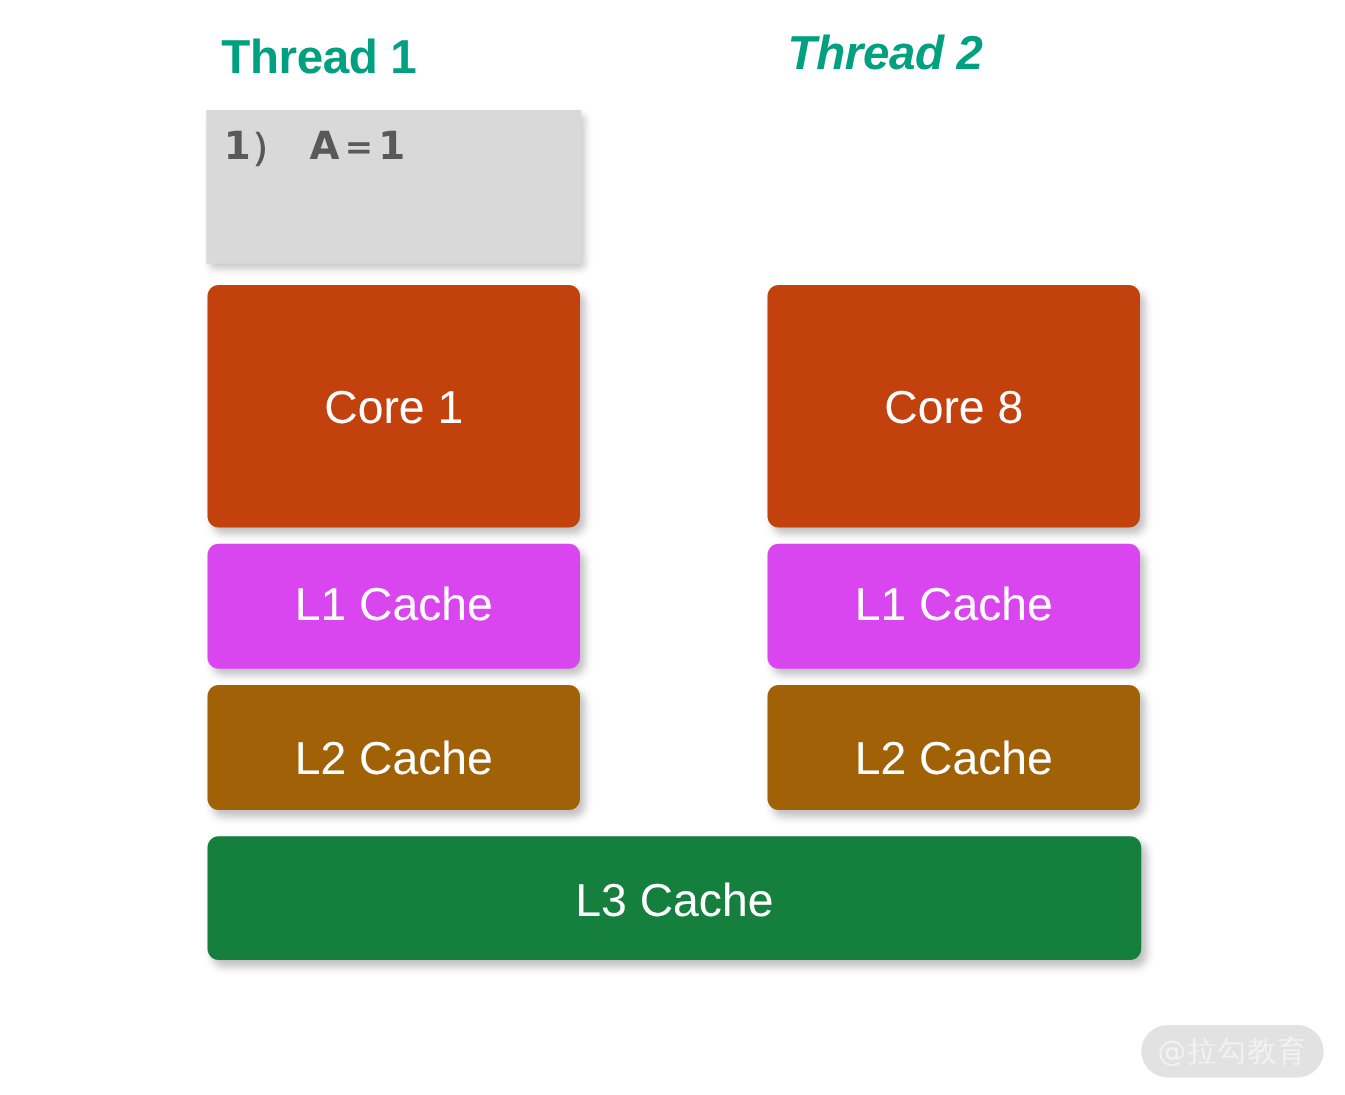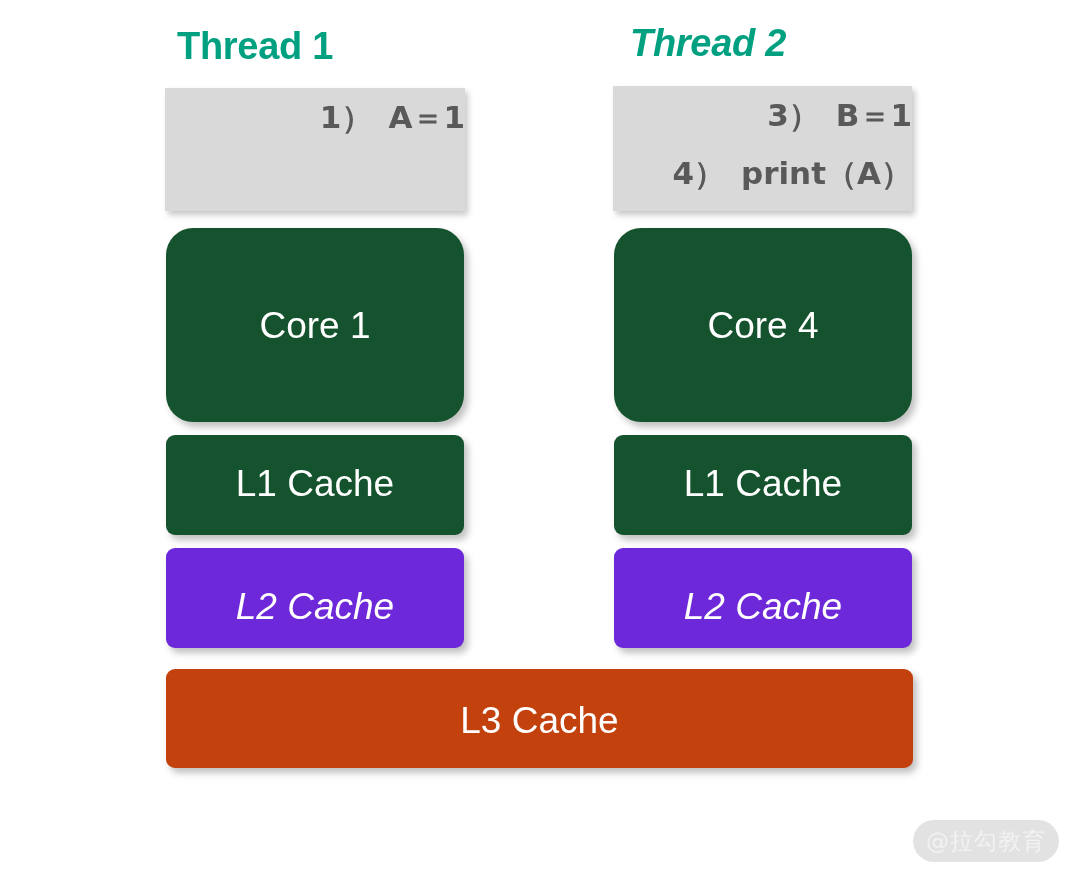--- a/index.html
+++ b/index.html
@@ -44,43 +44,42 @@
     box-sizing: border-box;
     padding: 14px 0 0 14px;
   }
   .code-line {
     color: #595959;
     font-weight: bold;
     font-size: 31px;
     line-height: 1;
     white-space: nowrap;
     font-family: "DejaVu Sans", "Liberation Sans", sans-serif;
-    text-align: right;
   }
   .code-line + .code-line { margin-top: 27px; }
   .code-num { letter-spacing: 0px; }
   .code-body { margin-left: 16px; }
 
   
   .block {
     box-sizing: border-box;
     border-radius: 9px;
     box-shadow: 4px 5px 7px rgba(0,0,0,0.25);
     display: flex;
     align-items: center;
     justify-content: center;
     color: #ffffff;
     font-size: 37px;
     line-height: 1;
     white-space: nowrap;
   }
-  .block.core  { background: #14532d; border-radius: 27px; }
-  .block.l1    { background: #14532d; }
-  .block.l2    { background: #6d28d9; font-style: italic; }
-  .block.l3    { background: #c2410c; }
+  .block.core  { background: #c2410c; }
+  .block.l1    { background: #d946ef; }
+  .block.l2    { background: #a16207; }
+  .block.l3    { background: #15803d; }
 
   .block.l2 .block-label { position: relative; top: 8px; }
   .block.l1 .block-label { position: relative; top: -2px; }
   .block.l3 .block-label { position: relative; top: 2px; }
 
   
   .watermark {
     background: #e2e2e2;
     border-radius: 26px;
     display: flex;
@@ -113,31 +112,23 @@
   <div class="abs block l1" style="left:166px; top:435px; width:298px; height:100px;">
     <span class="block-label">L1 Cache</span>
   </div>
 
   <div class="abs block l2" style="left:166px; top:548px; width:298px; height:100px;">
     <span class="block-label">L2 Cache</span>
   </div>
 
   <div class="abs thread-title" style="left:630px; top:24px;font-style:italic;">Thread 2</div>
 
-  <div class="abs code-box" style="left:613px; top:86px; width:299px; height:125px;">
-    <div class="code-line">
-      <span class="code-num">3）</span><span class="code-body">B＝1</span>
-    </div>
-    <div class="code-line">
-      <span class="code-num">4）</span><span class="code-body">print（A）</span>
-    </div>
-  </div>
 
   <div class="abs block core" style="left:614px; top:228px; width:298px; height:194px;">
-    <span class="block-label">Core 4</span>
+    <span class="block-label">Core 8</span>
   </div>
 
   <div class="abs block l1" style="left:614px; top:435px; width:298px; height:100px;">
     <span class="block-label">L1 Cache</span>
   </div>
 
   <div class="abs block l2" style="left:614px; top:548px; width:298px; height:100px;">
     <span class="block-label">L2 Cache</span>
   </div>
 

